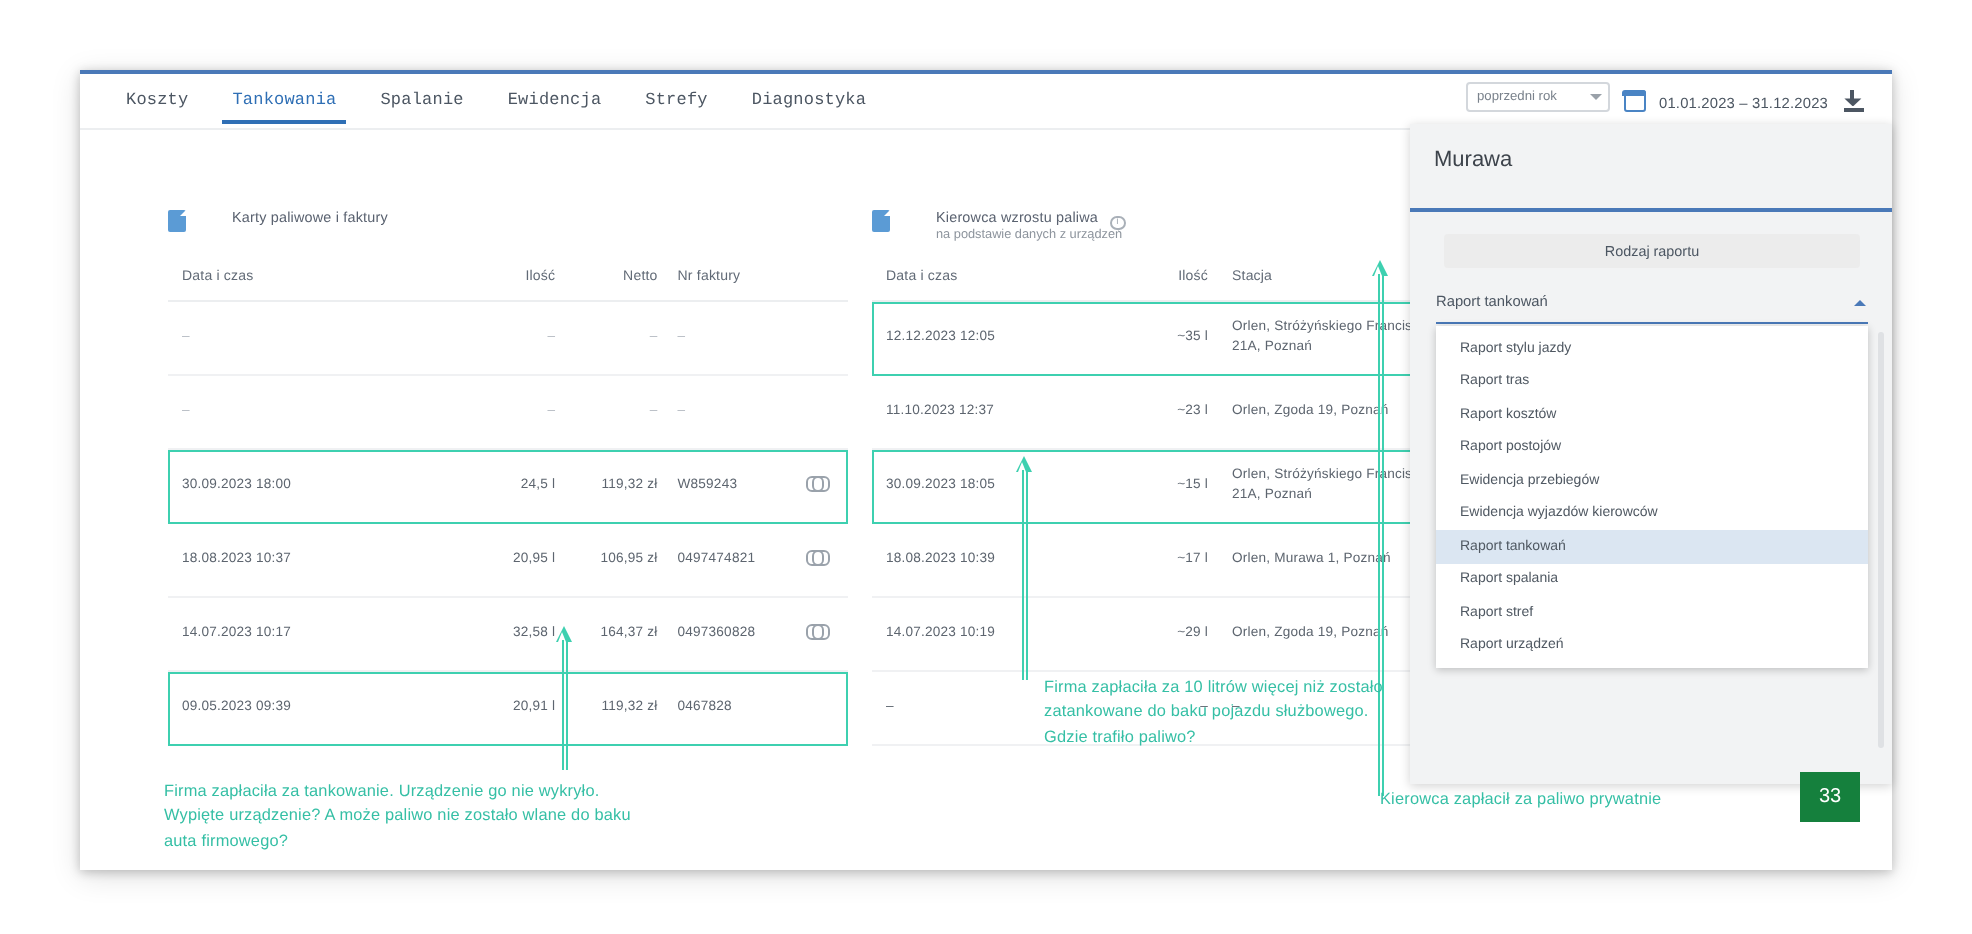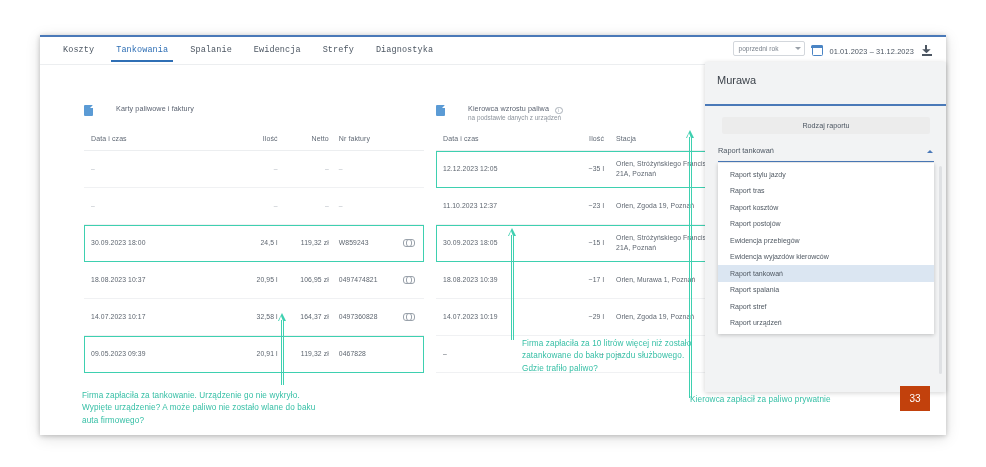--- a/index.html
+++ b/index.html
@@ -121,21 +121,21 @@
   .dd-item.sel { background:#dbe6f2; }
 
   .scroll-track { position:absolute; right:4px; top:104px; width:3px; height:208px; background:#dfe1e4; border-radius:2px; }
 
   
   .anno { position:absolute; color:#35bfa5; font-size:8.2px; line-height:1.5; letter-spacing:.1px; }
   .anno-left { left:82px; top:390px; width:250px; }
   .anno-mid { left:522px; top:338px; width:180px; }
   .anno-right { left:690px; top:394px; }
   .badge {
-    position:absolute; left:900px; top:386px; width:30px; height:25px; background:#c2410c;
+    position:absolute; left:900px; top:386px; width:30px; height:25px; background:#15803d;
     color:#fff; font-size:10px; display:flex; align-items:center; justify-content:center;
   }
 
   
   .arrow { position:absolute; width:9px; background:transparent; }
   .arrow .shaft { position:absolute; left:2.6px; top:7px; width:3.8px; bottom:0; border-left:1.3px solid #3ed0b0; border-right:1.3px solid #3ed0b0; }
   .arrow .head { position:absolute; left:0; top:0; width:0;height:0;
     border-left:4.5px solid transparent; border-right:4.5px solid transparent; border-bottom:8px solid #3ed0b0; }
   .arrow .head::after{content:"";position:absolute;left:-2.6px;top:3px;width:0;height:0;
     border-left:2.6px solid transparent;border-right:2.6px solid transparent;border-bottom:5px solid #ffffff;}

